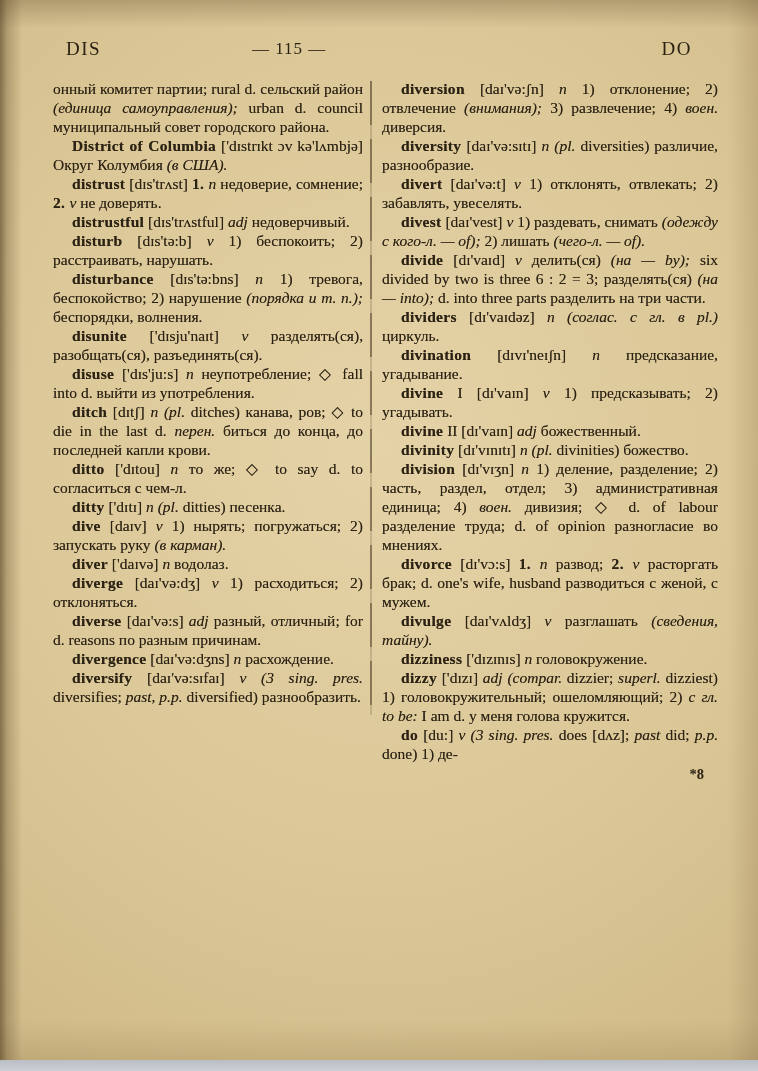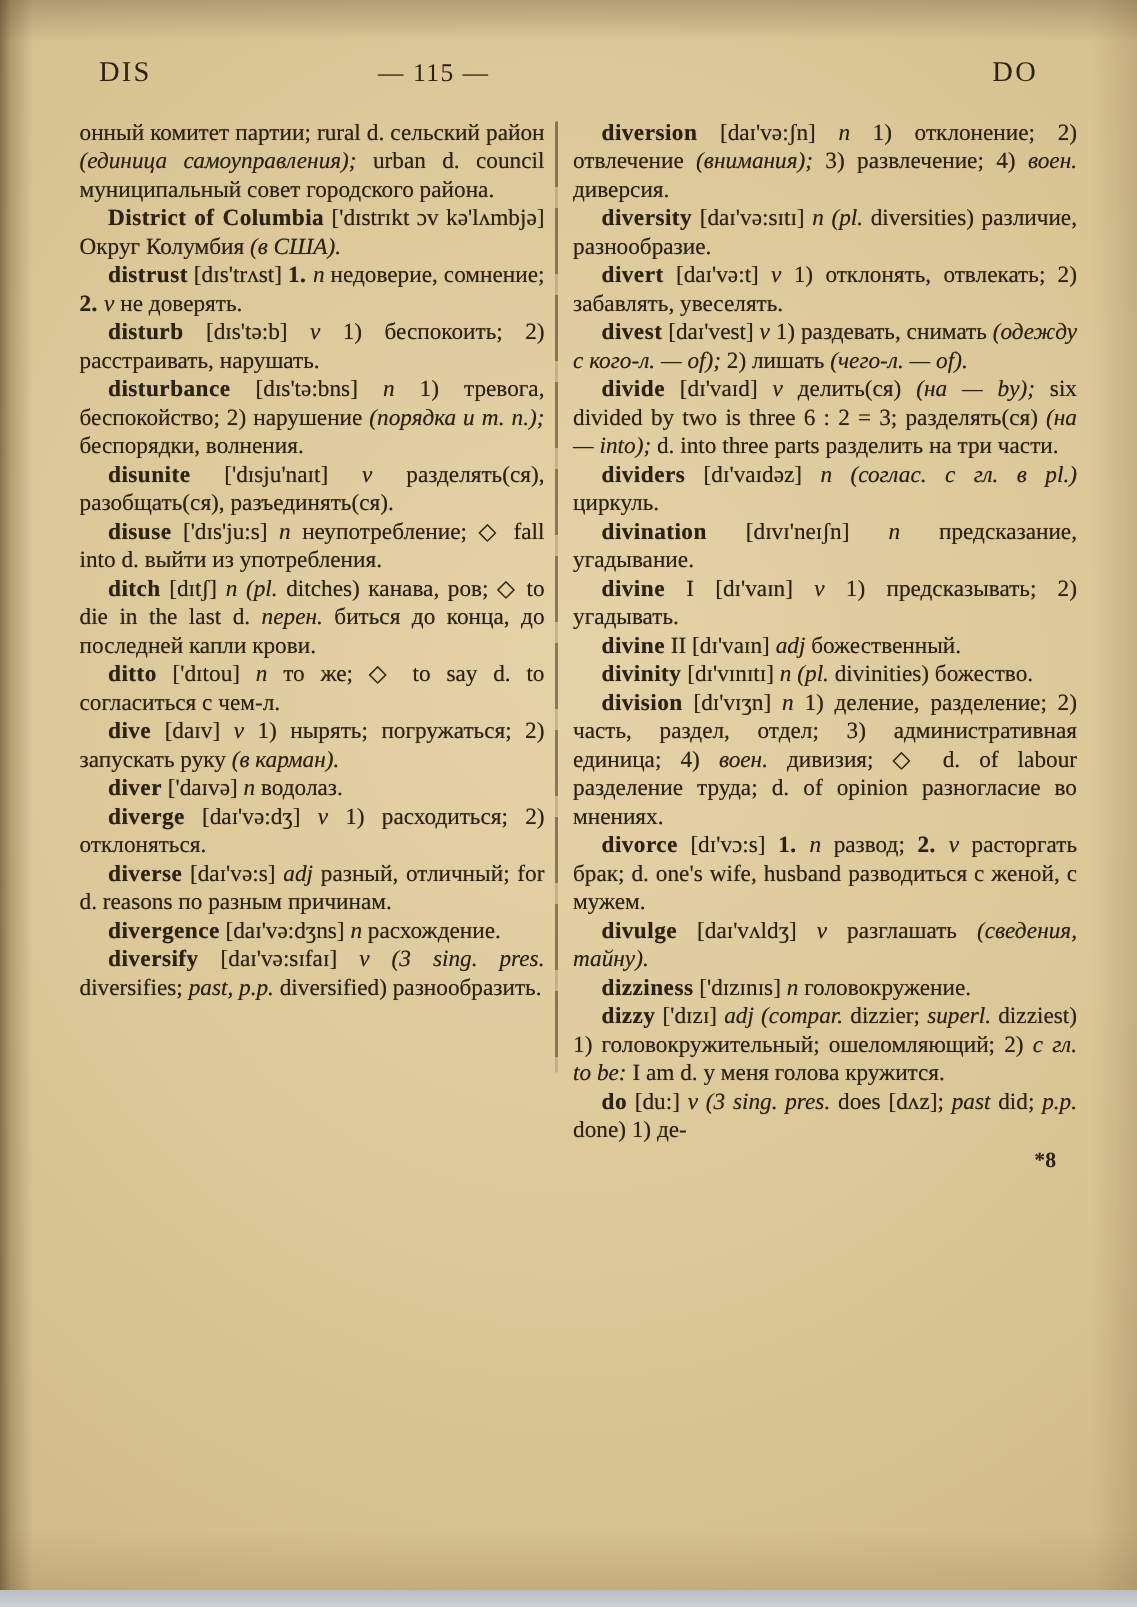--- a/index.html
+++ b/index.html
@@ -96,26 +96,28 @@
   <div class="header">
     <span class="h-left">DIS</span>
     <span class="h-center">— 115 —</span>
     <span class="h-right">DO</span>
   </div>
   <div class="content">
     <div class="col-left">
         <p class="entry no-indent"><span>онный комитет партии; rural d. сельский район </span><span class="it">(единица самоуправления);</span><span> urban d. council муниципальный совет городского района.</span></p>
         <p class="entry"><span class="hw">District of Columbia</span><span> ['dɪstrɪkt ɔv kə'lʌmbjə] Округ Колумбия </span><span class="it">(в США).</span></p>
         <p class="entry"><span class="hw">distrust</span><span> [dɪs'trʌst] </span><span class="hw">1. </span><span class="it">n</span><span> недоверие, сомнение; </span><span class="hw">2. </span><span class="it">v</span><span> не доверять.</span></p>
+        <p class="entry"><span class="hw">distrustful</span><span> [dɪs'trʌstful] </span><span class="it">adj</span><span> недоверчивый.</span></p>
         <p class="entry"><span class="hw">disturb</span><span> [dɪs'tə:b] </span><span class="it">v</span><span> 1) беспокоить; 2) расстраивать, нарушать.</span></p>
         <p class="entry"><span class="hw">disturbance</span><span> [dɪs'tə:bns] </span><span class="it">n</span><span> 1) тревога, беспокойство; 2) нарушение </span><span class="it">(порядка и т. п.);</span><span> беспорядки, волнения.</span></p>
         <p class="entry"><span class="hw">disunite</span><span> ['dɪsju'naɪt] </span><span class="it">v</span><span> разделять(ся), разобщать(ся), разъединять(ся).</span></p>
         <p class="entry"><span class="hw">disuse</span><span> ['dɪs'ju:s] </span><span class="it">n</span><span> неупотребление; ◇ fall into d. выйти из употребления.</span></p>
         <p class="entry"><span class="hw">ditch</span><span> [dɪtʃ] </span><span class="it">n (pl.</span><span> ditches) канава, ров; ◇ to die in the last d. </span><span class="it">перен.</span><span> биться до конца, до последней капли крови.</span></p>
         <p class="entry"><span class="hw">ditto</span><span> ['dɪtou] </span><span class="it">n</span><span> то же; ◇ to say d. to согласиться с чем-л.</span></p>
+        <p class="entry"><span class="hw">ditty</span><span> ['dɪtɪ] </span><span class="it">n (pl.</span><span> ditties) песенка.</span></p>
         <p class="entry"><span class="hw">dive</span><span> [daɪv] </span><span class="it">v</span><span> 1) нырять; погружаться; 2) запускать руку </span><span class="it">(в карман).</span></p>
         <p class="entry"><span class="hw">diver</span><span> ['daɪvə] </span><span class="it">n</span><span> водолаз.</span></p>
         <p class="entry"><span class="hw">diverge</span><span> [daɪ'və:dʒ] </span><span class="it">v</span><span> 1) расходиться; 2) отклоняться.</span></p>
         <p class="entry"><span class="hw">diverse</span><span> [daɪ'və:s] </span><span class="it">adj</span><span> разный, отличный; for d. reasons по разным причинам.</span></p>
         <p class="entry"><span class="hw">divergence</span><span> [daɪ'və:dʒns] </span><span class="it">n</span><span> расхождение.</span></p>
         <p class="entry"><span class="hw">diversify</span><span> [daɪ'və:sɪfaɪ] </span><span class="it">v (3 sing. pres.</span><span> diversifies; </span><span class="it">past, p.p.</span><span> diversified) разнообразить.</span></p>
       </div>
     <div class="divider"></div>
     <div class="col-right">
         <p class="entry"><span class="hw">diversion</span><span> [daɪ'və:ʃn] </span><span class="it">n</span><span> 1) отклонение; 2) отвлечение </span><span class="it">(внимания);</span><span> 3) развлечение; 4) </span><span class="it">воен.</span><span> диверсия.</span></p>

